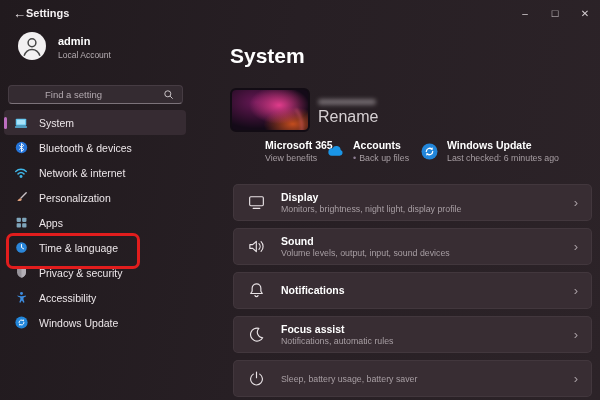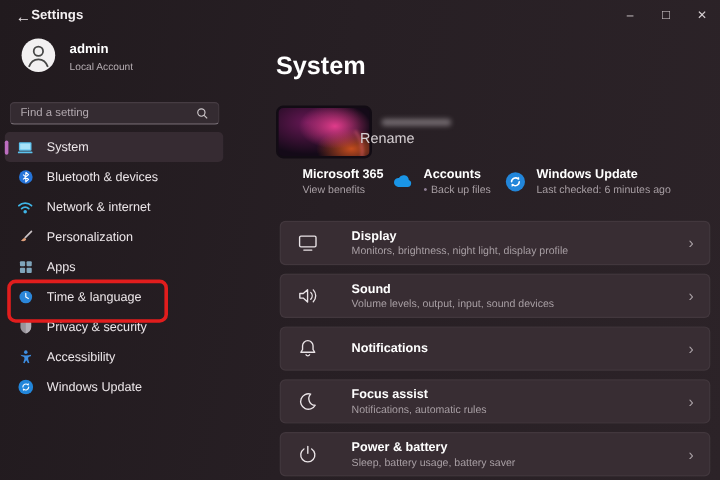--- a/index.html
+++ b/index.html
@@ -20,21 +20,21 @@
   
   .sidebar{position:absolute;top:26px;left:0;width:210px;bottom:0;}
   .avatar{position:absolute;left:18px;top:6px;width:28px;height:28px;border-radius:50%;
           background:#f2f0f1;display:flex;align-items:center;justify-content:center;overflow:hidden;}
   .uname{position:absolute;left:58px;top:9px;font-size:11px;font-weight:bold;color:#ffffff;}
   .utype{position:absolute;left:58px;top:24px;font-size:8.5px;color:#b5adb2;}
   .search{position:absolute;left:8px;top:59px;width:175px;height:19px;box-sizing:border-box;
           background:#342b31;border:1px solid #463c43;border-bottom-color:#7c737a;
           border-radius:4px;display:flex;align-items:center;padding:0 8px;}
   .search input{flex:1;background:transparent;border:none;outline:none;color:#cfc8cc;
-          font-size:9.5px;font-family:"Liberation Sans",sans-serif;padding:0;min-width:0;}
+          font-size:9.5px;font-family:"Liberation Sans",sans-serif;padding:0;min-width:0;margin-left:28px;}
   .search input::placeholder{color:#b3aab0;}
   .nav{position:absolute;left:4px;top:84px;width:182px;display:flex;flex-direction:column;}
   .nav-item{position:relative;height:25px;display:flex;align-items:center;gap:11px;
           padding-left:10px;border-radius:4px;font-size:10.5px;color:#ece6e9;cursor:default;}
   .nav-item.selected{background:#362b32;}
   .nav-item.selected::before{content:"";position:absolute;left:0;top:6.5px;width:3px;height:12px;
           border-radius:2px;background:#bd6ec0;}
   .nicon{width:14px;height:14px;display:flex;align-items:center;justify-content:center;flex:0 0 14px;}
   
   .annotation{position:absolute;left:6px;top:233px;width:128px;height:30px;
@@ -47,33 +47,33 @@
             radial-gradient(ellipse 55% 65% at 62% 38%, rgba(233,62,143,.95), rgba(233,62,143,0) 72%),
             radial-gradient(ellipse 55% 60% at 80% 85%, rgba(226,88,31,.85), rgba(226,88,31,0) 70%),
             radial-gradient(ellipse 75% 85% at 32% 30%, rgba(118,26,96,.85), rgba(118,26,96,0) 78%),
             #140a18;}
   .device-img::after{content:"";position:absolute;left:9px;top:6px;width:58px;height:58px;
           border-radius:50%;border:2px solid transparent;
           border-bottom-color:rgba(255,176,120,.9);border-right-color:rgba(255,110,140,.45);
           filter:blur(1.5px);transform:rotate(8deg);}
   .device-name-blur{position:absolute;left:318px;top:99px;width:58px;height:6px;border-radius:3px;
           background:rgba(200,190,196,.45);filter:blur(2px);}
-  .rename{position:absolute;left:300px;top:108px;font-size:12px;color:#d6d0d3;cursor:default;}
+  .rename{position:absolute;left:318px;top:108px;font-size:16px;color:#d6d0d3;cursor:default;}
   .qlink{position:absolute;top:139px;display:flex;align-items:center;gap:9px;height:24px;}
-  .q1{left:228px}.q2{left:327px}.q3{left:421px}
+  .q1{left:241px}.q2{left:327px}.q3{left:421px}
   .qicon{display:flex;align-items:center;justify-content:center;}
   .qtitle{font-size:10.5px;font-weight:bold;color:#fff;line-height:1.15;}
   .qsub{font-size:8.8px;color:#a89fa4;line-height:1.15;margin-top:2px;}
   .qbullet{color:#8f7f95;margin-right:3px;font-size:9px;}
   .mslogo{display:grid;grid-template-columns:7px 7px;grid-template-rows:7px 7px;gap:1px;}
   .mslogo span{display:block;}
   .cards{position:absolute;left:233px;top:184px;width:359px;}
   .card{height:37px;box-sizing:border-box;margin-bottom:7px;border-radius:5px;background:#382d33;
         border:1px solid rgba(255,255,255,.05);display:flex;align-items:center;
-        padding:0 13px;gap:27px;cursor:default;}
+        padding:0 13px;gap:15px;cursor:default;}
   .cicon{width:19px;height:19px;display:flex;align-items:center;justify-content:center;flex:0 0 19px;}
   .ctitle{font-size:10.5px;font-weight:bold;color:#fff;line-height:1.15;}
   .csub{font-size:8.8px;color:#a89fa4;line-height:1.15;margin-top:1.5px;}
   .chev{margin-left:auto;color:#a79ea3;font-size:13px;line-height:1;}
 </style>
 </head>
 <body>
 
 <div class="window">
 
@@ -310,20 +310,19 @@
     </div>
 
     <div class="card">
       <span class="cicon">
         <svg width="19" height="19" viewBox="0 0 20 20" fill="none" stroke="#eae4e7" stroke-width="1.2" stroke-linecap="round">
             <path d="M10 3.2 v6"></path>
             <path d="M6.6 5.4 a6.2 6.2 0 1 0 6.8 0"></path>
           </svg>
       </span>
       <span>
-        <div class="ctitle">Power &amp; battery</div>
         <div class="csub">Sleep, battery usage, battery saver</div>
       </span>
       <span class="chev">›</span>
     </div>
 
   </div>
 </div>
 
 </body></html>

